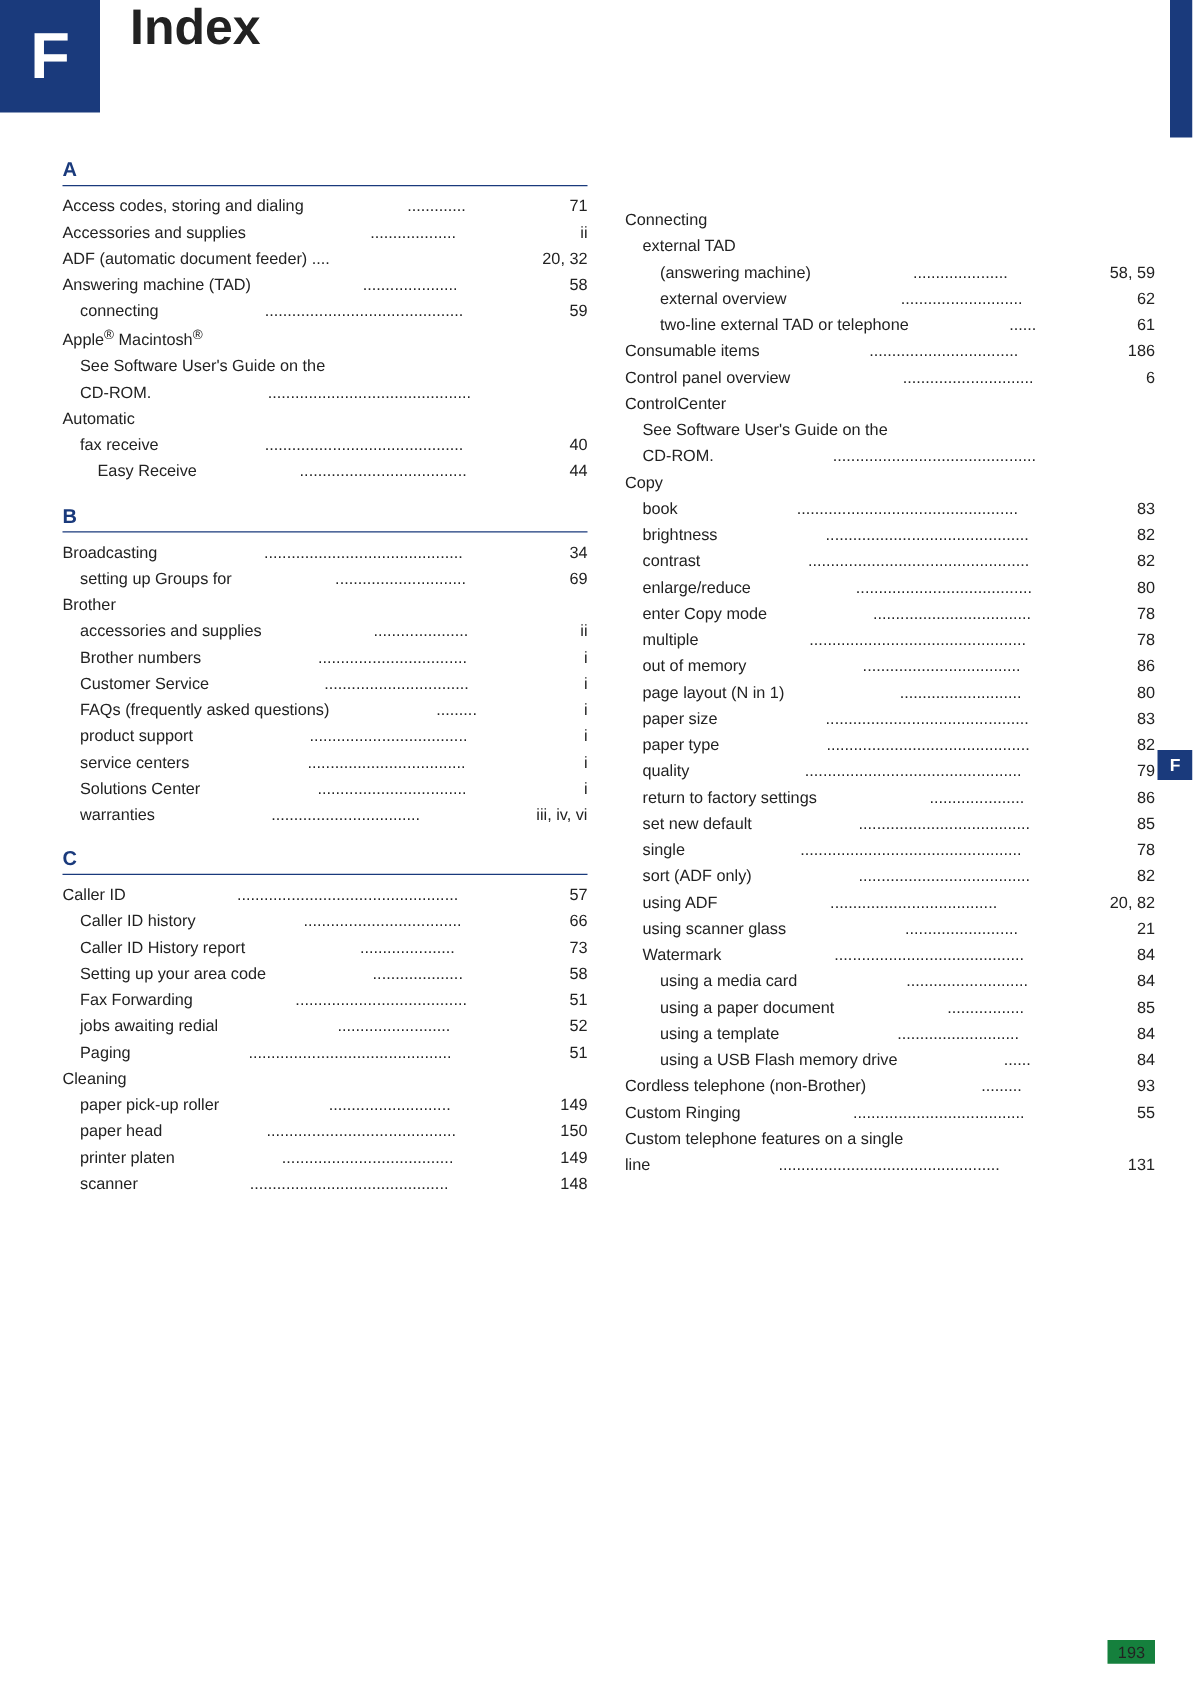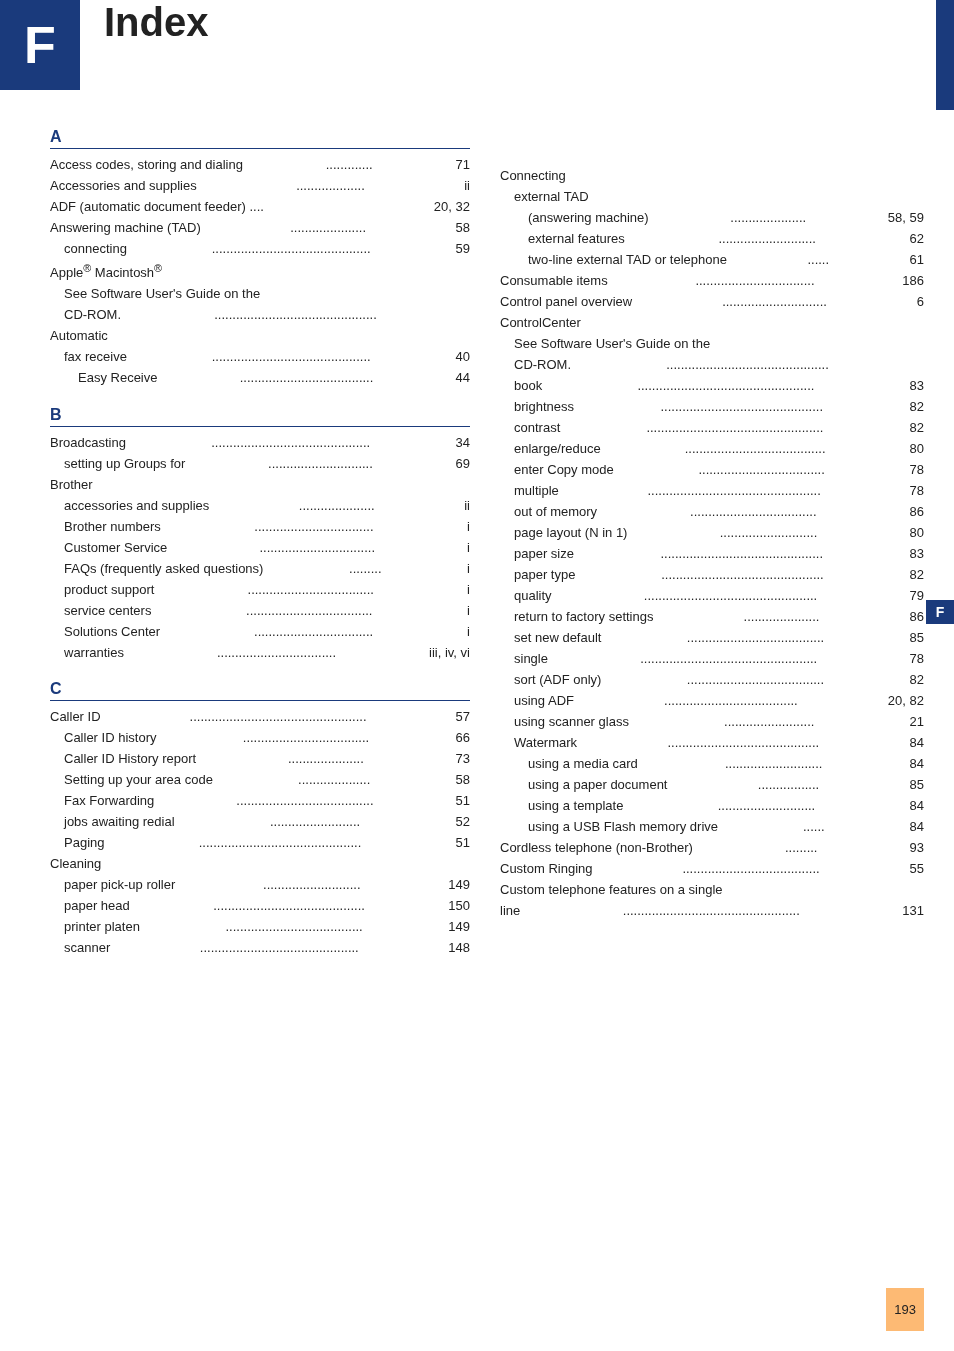--- a/index.html
+++ b/index.html
@@ -70,22 +70,22 @@
       padding: 4px 0;
     }
 
     
     .page-number-box {
       position: absolute;
       bottom: 20px;
       right: 30px;
       font-size: 13px;
       color: #222;
-      background: #fdba74;
-      padding: 14px 8px;
+      background: #15803d;
+      padding: 2px 8px;
     }
 
     
     .main-content {
       display: flex;
       padding: 10px 30px 60px 50px;
       gap: 30px;
     }
 
     
@@ -331,21 +331,21 @@
 
     <div style="margin-top: 56px;">
       <div class="plain-row">Connecting</div>
       <div class="plain-row indent-1">external TAD</div>
       <div class="entry-row indent-2">
         <span class="label">(answering machine)  </span>
         <span class="dots">.....................</span>
         <span class="pagenum">58, 59</span>
       </div>
       <div class="entry-row indent-2">
-        <span class="label">external features  </span>
+        <span class="label">external overview  </span>
         <span class="dots">...........................</span>
         <span class="pagenum"> 62</span>
       </div>
       <div class="entry-row indent-2">
         <span class="label">two-line external TAD or telephone  </span>
         <span class="dots">......</span>
         <span class="pagenum"> 61</span>
       </div>
       <div class="entry-row">
         <span class="label">Consumable items  </span>
@@ -357,20 +357,21 @@
         <span class="dots">.............................</span>
         <span class="pagenum"> 6</span>
       </div>
       <div class="plain-row">ControlCenter</div>
       <div class="plain-row indent-1">See Software User's Guide on the</div>
       <div class="entry-row indent-1">
         <span class="label">CD-ROM.  </span>
         <span class="dots">.............................................</span>
         <span class="pagenum"></span>
       </div>
+      <div class="plain-row">Copy</div>
       <div class="entry-row indent-1">
         <span class="label">book  </span>
         <span class="dots">.................................................</span>
         <span class="pagenum"> 83</span>
       </div>
       <div class="entry-row indent-1">
         <span class="label">brightness  </span>
         <span class="dots">.............................................</span>
         <span class="pagenum"> 82</span>
       </div>

